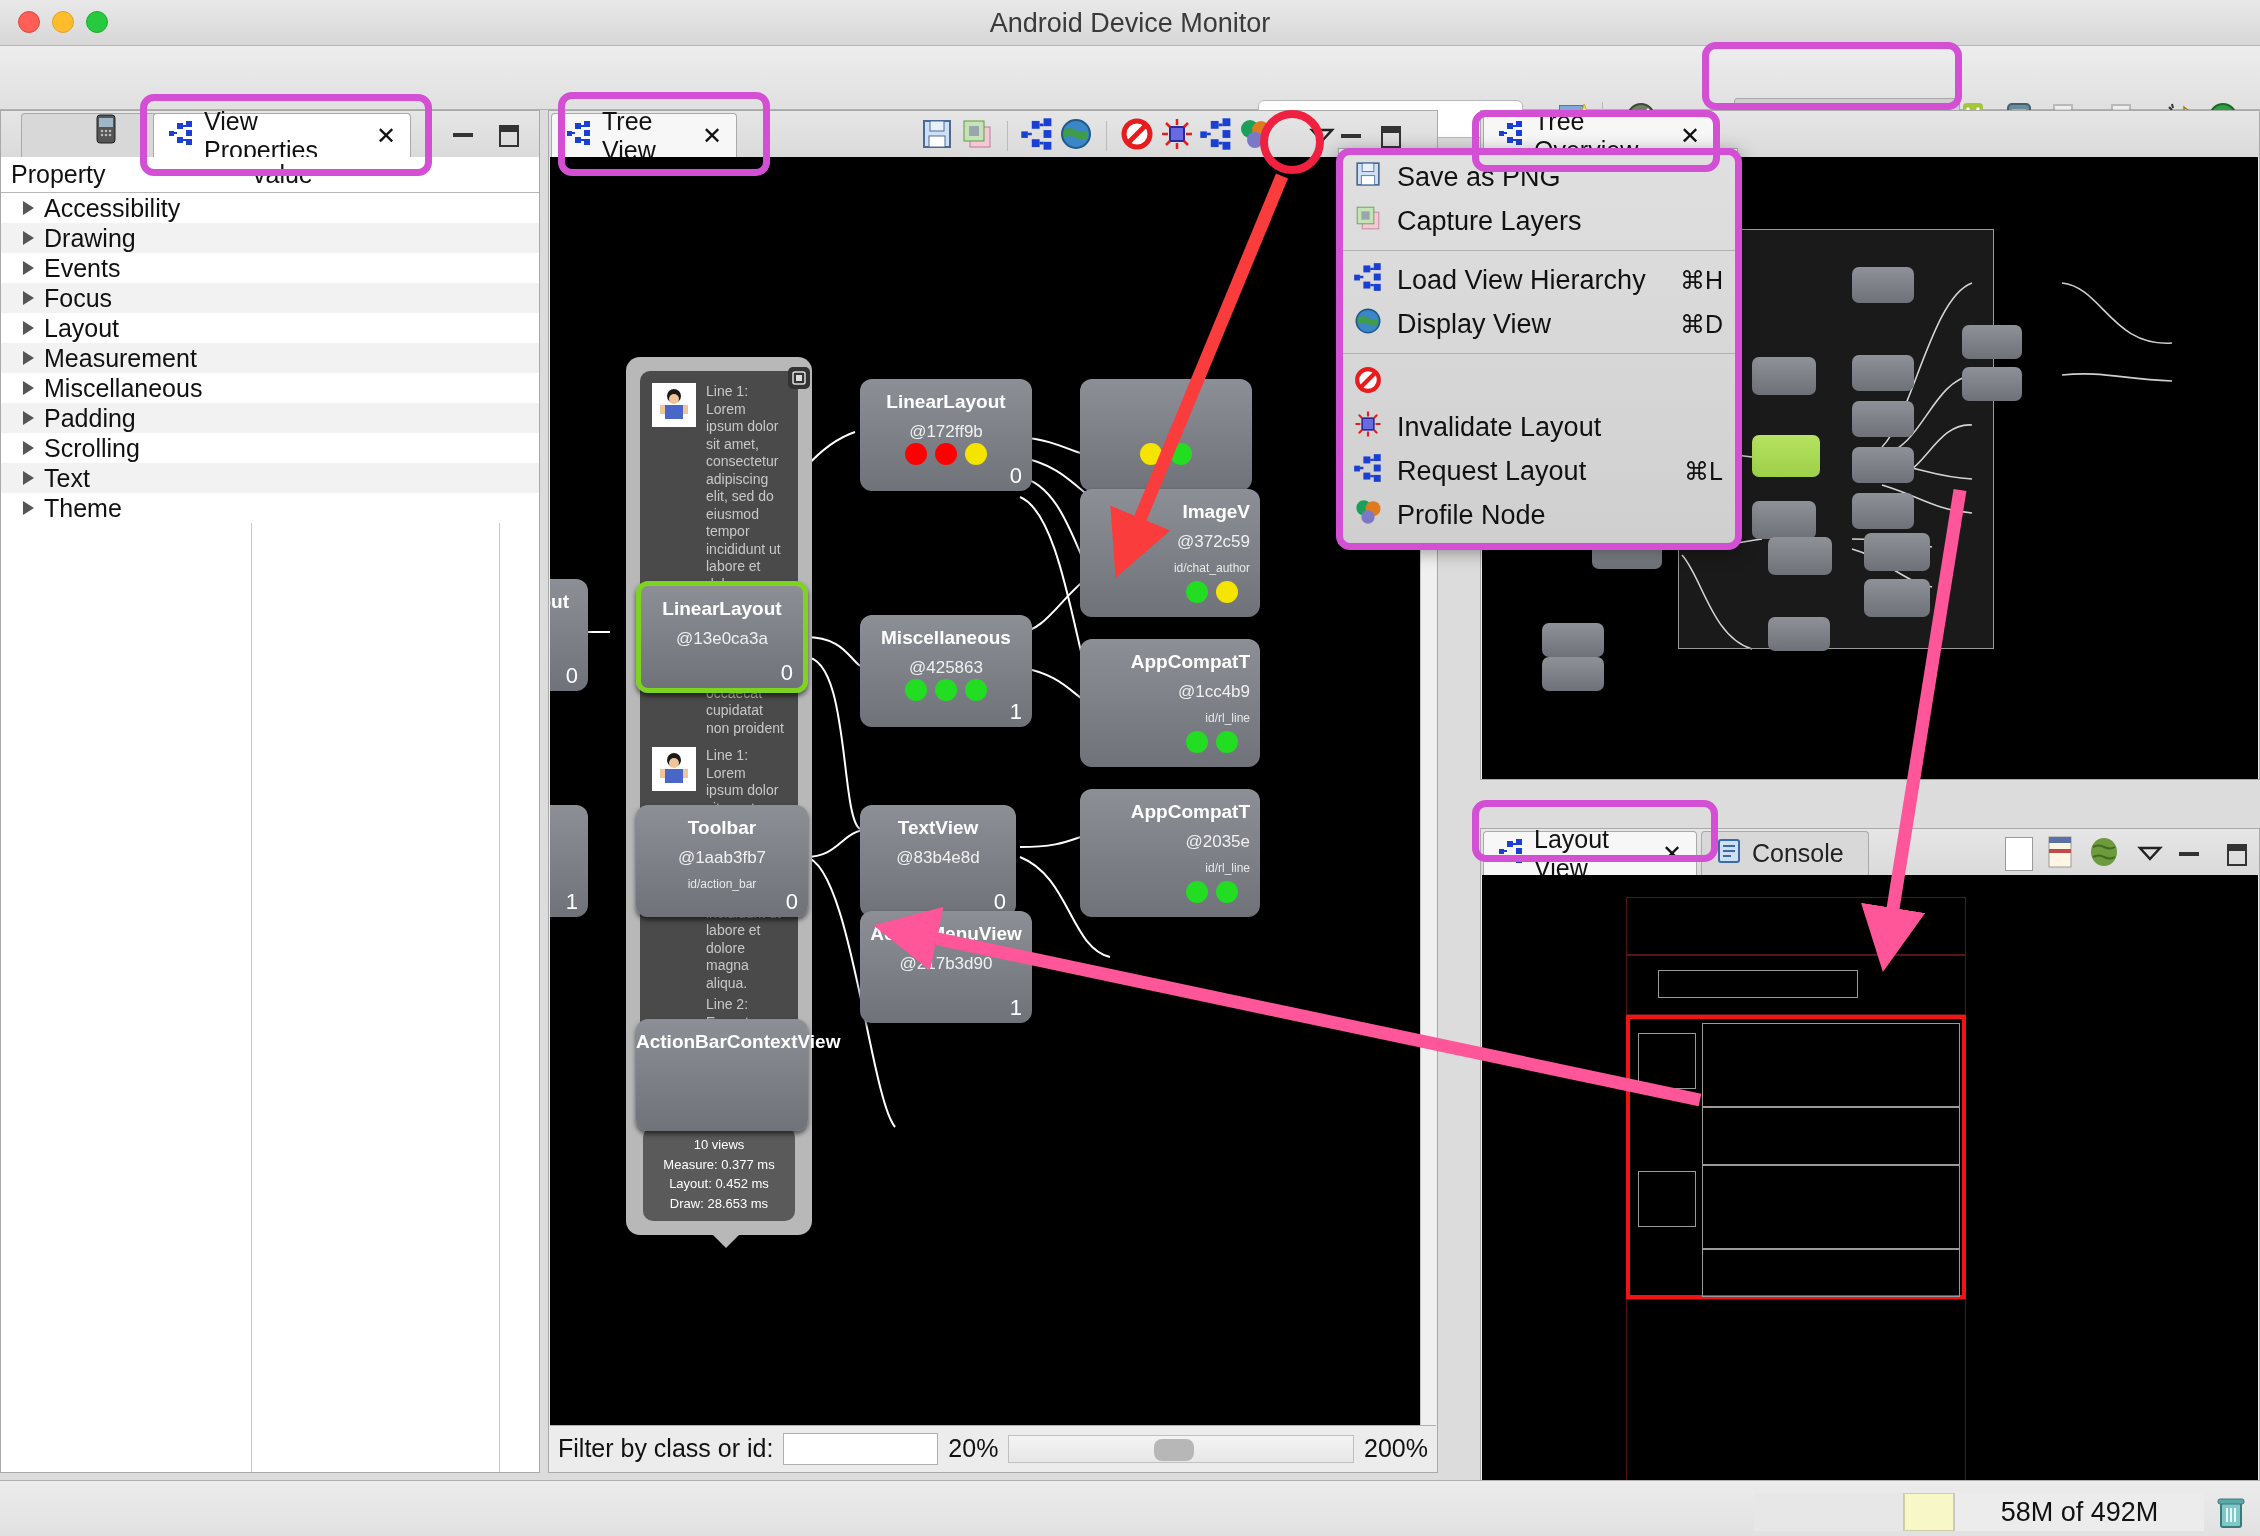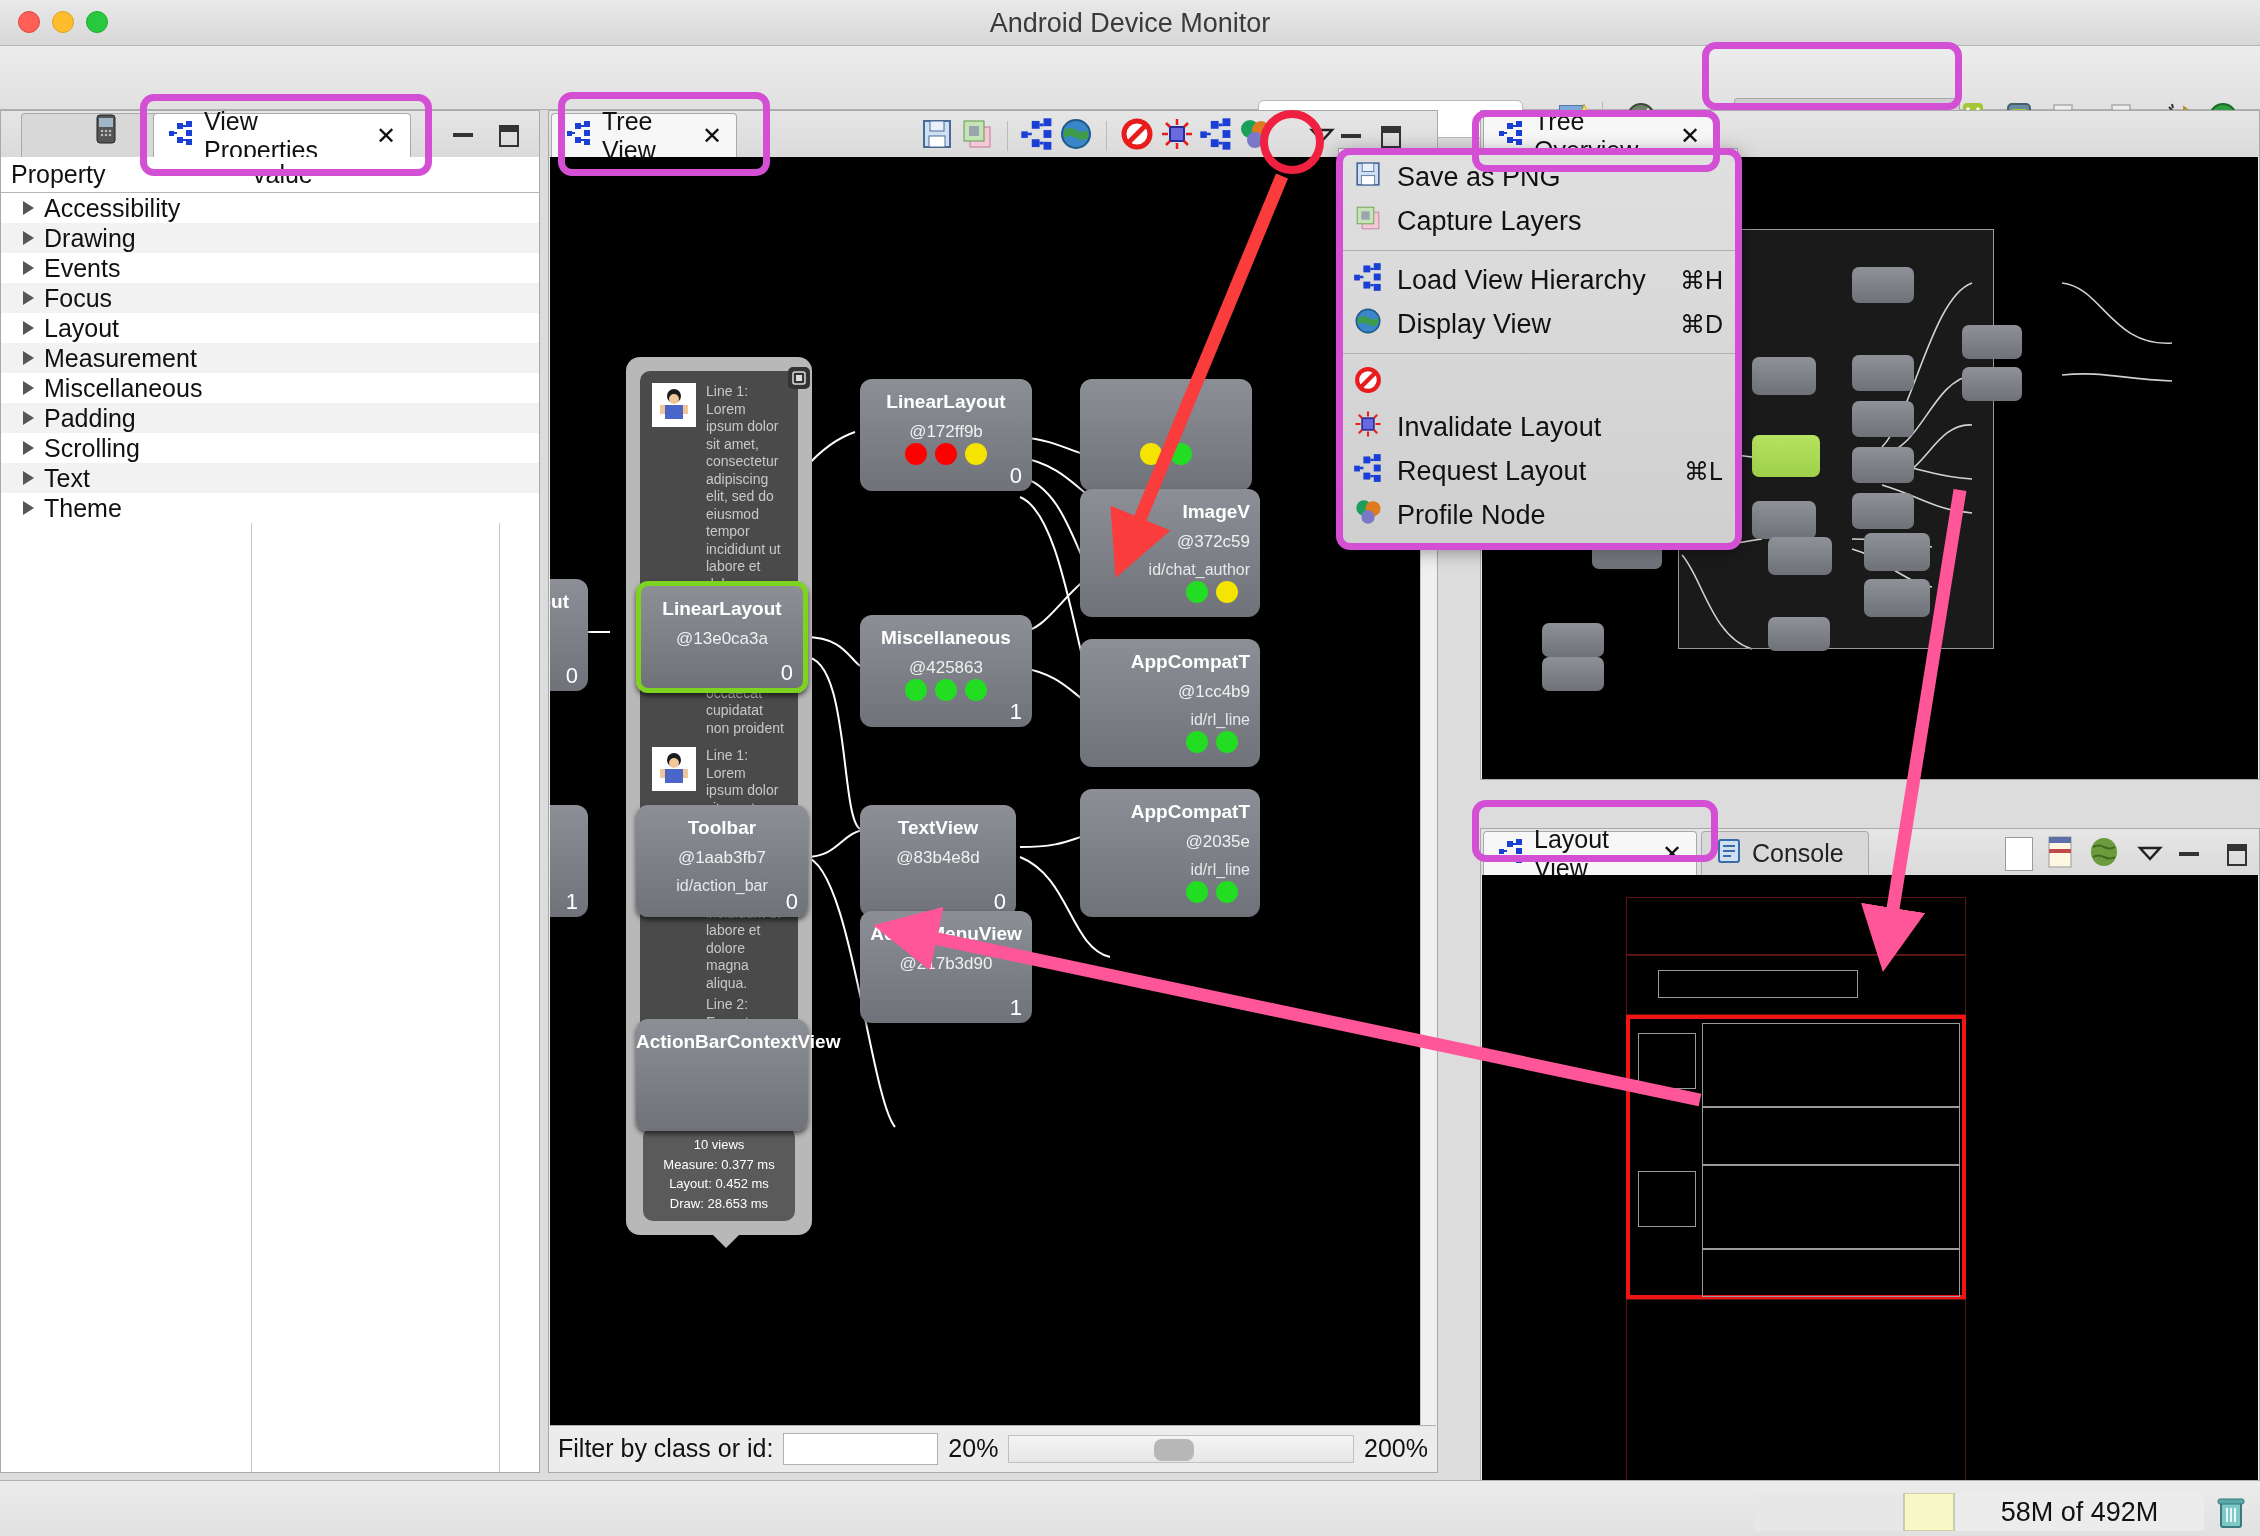--- a/index.html
+++ b/index.html
@@ -56,21 +56,21 @@
 
   
   #treeview{left:548px;top:110px;width:890px;height:1363px;}
   #treecanvas{position:absolute;left:1px;top:46px;width:886px;height:1270px;background:#000;
     overflow:hidden;}
   .node{position:absolute;border-radius:12px;
     background:linear-gradient(#8c8f95,#6f7379);box-shadow:0 3px 5px rgba(0,0,0,.6);
     color:#fff;text-align:center;}
   .node .nm{font-size:19px;font-weight:bold;margin-top:12px;}
   .node .at{font-size:17px;margin-top:9px;color:#f0f0f0;}
-  .node .id{font-size:16px;margin-top:9px;color:#e8e8e8;}
+  .node .id{font-size:12px;margin-top:9px;color:#e8e8e8;}
   .node .cnt{position:absolute;right:10px;bottom:2px;font-size:22px;}
   .node.sel{border:5px solid #7ed321;}
   .dots{position:absolute;left:0;right:0;bottom:26px;display:flex;justify-content:center;gap:8px;}
   .dot{width:22px;height:22px;border-radius:50%;}
   .tipbox{position:absolute;background:#b8b8b8;border-radius:14px;padding:14px;}
   .tipinner{background:#4a4a4a;border-radius:10px;padding:12px;}
   .tiprow{display:flex;gap:10px;margin-bottom:10px;}
   .avatar{width:44px;height:44px;background:#fff;flex:none;position:relative;}
   .tiptext{font-size:14px;line-height:1.25;color:#c8c8c8;text-align:left;}
   .tipstats{margin:14px auto 0;background:#5a5a5a;border-radius:10px;padding:8px 14px;

